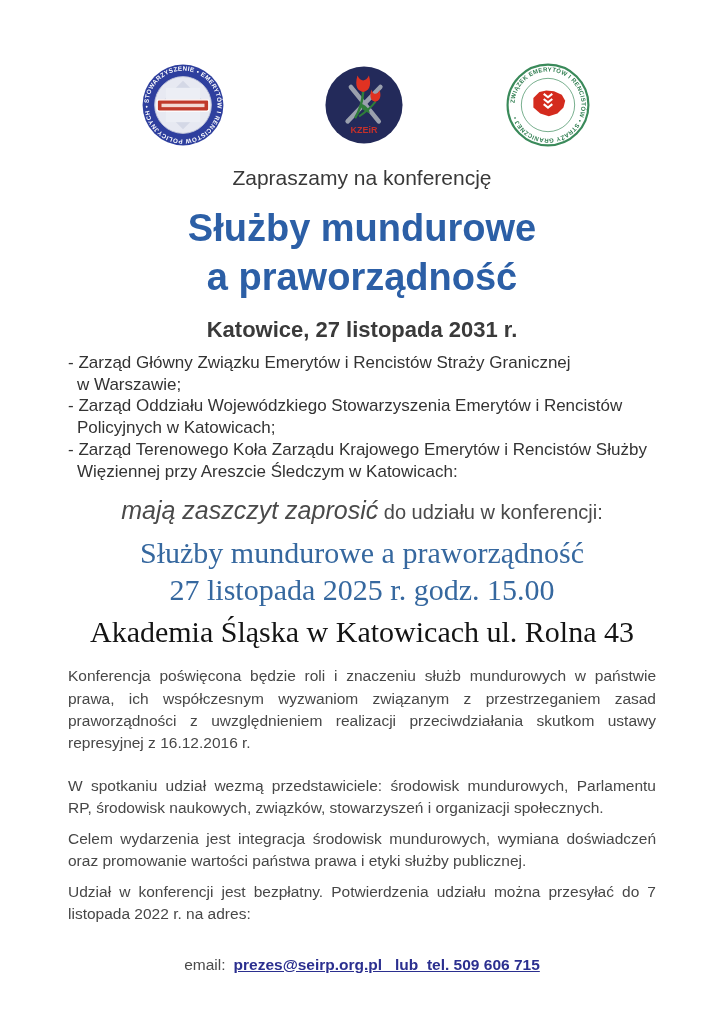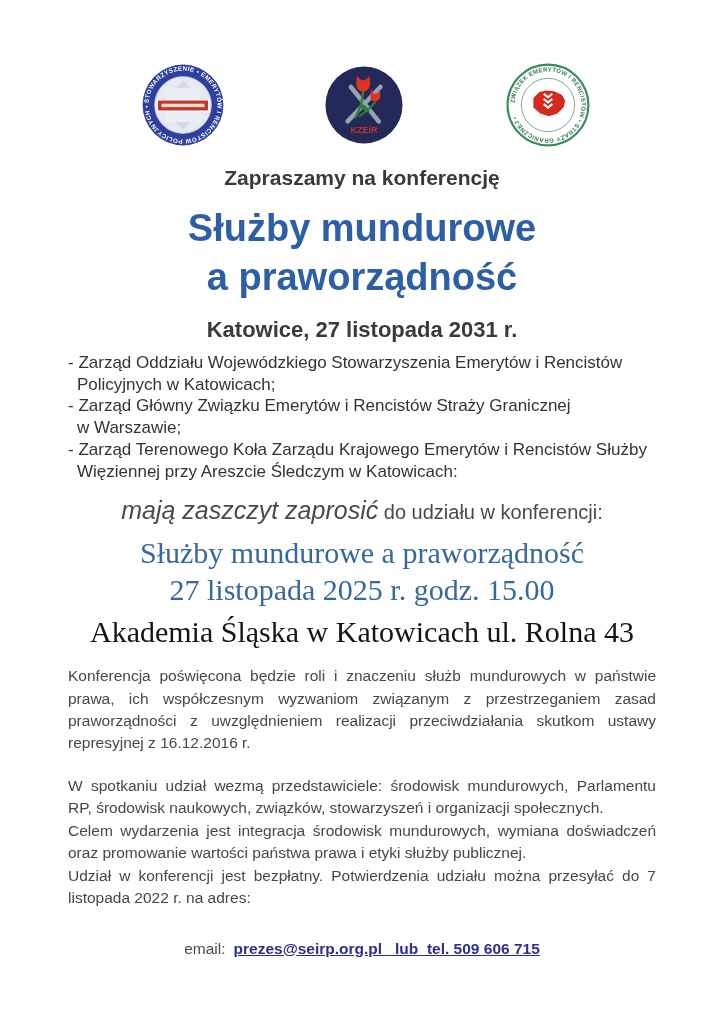--- a/index.html
+++ b/index.html
@@ -12,21 +12,21 @@
 
   
   .logos-row {
     display:flex; justify-content:space-between; align-items:center;
     padding:0 62px 0 72px; height:86px; margin-bottom:18px;
   }
   .logo { flex:0 0 auto; }
 
   
   .invite-line {
-    text-align:center; font-size:21px; font-weight:bold; color:#393939;
+    text-align:center; font-size:21px; font-weight:normal; color:#393939;
     margin-top:4px;
   }
   .main-title {
     text-align:center; font-size:38px; font-weight:bold; line-height:1.3;
     color:#2c5fa6; margin-top:14px;
   }
   .place-date {
     text-align:center; font-size:22px; font-weight:bold; color:#3a3a3a;
     margin-top:14px;
   }
@@ -52,21 +52,21 @@
     font-family:"Liberation Serif", serif; text-align:center;
     color:#141414; font-size:30px; margin-top:6px;
   }
 
   
   .body-copy { margin-top:16px; }
   .para {
     font-size:15.5px; line-height:1.45; color:#474747;
     text-align:justify;
   }
-  .para + .para { }
+  .para + .para { margin-top:8px; }
   .para.gap-large { margin-top:20px; }
 
   
   .contact-line { text-align:center; margin-top:30px; font-size:15.5px; color:#4a4a4a; }
   .contact-label { margin-right:8px; }
   .contact-link {
     color:#2b2f8f; font-weight:bold; text-decoration:underline;
     white-space:pre; cursor:pointer;
   }
 
@@ -131,26 +131,26 @@
   <h1 class="main-title">
     <span style="display:block">Służby mundurowe</span>
     <span style="display:block">a praworządność</span>
   </h1>
 
   <div class="place-date">Katowice, 27 listopada 2031 r.</div>
 
 
   <div class="org-list">
     <div class="org-item">
+      <span class="l1">- Zarząd Główny Związku Emerytów i Rencistów Straży Granicznej</span>
+      <span class="l2">w Warszawie;</span>
+    </div>
+    <div class="org-item">
       <span class="l1">- Zarząd Oddziału Wojewódzkiego Stowarzyszenia Emerytów i Rencistów</span>
       <span class="l2">Policyjnych w Katowicach;</span>
-    </div>
-    <div class="org-item">
-      <span class="l1">- Zarząd Główny Związku Emerytów i Rencistów Straży Granicznej</span>
-      <span class="l2">w Warszawie;</span>
     </div>
     <div class="org-item">
       <span class="l1">- Zarząd Terenowego Koła Zarządu Krajowego Emerytów i Rencistów Służby</span>
       <span class="l2">Więziennej przy Areszcie Śledczym w Katowicach:</span>
     </div>
   </div>
 
   <div class="lead-line">
     <span class="lead-large">mają zaszczyt zaprosić</span><span class="lead-small"> do udziału w konferencji:</span>
   </div>

